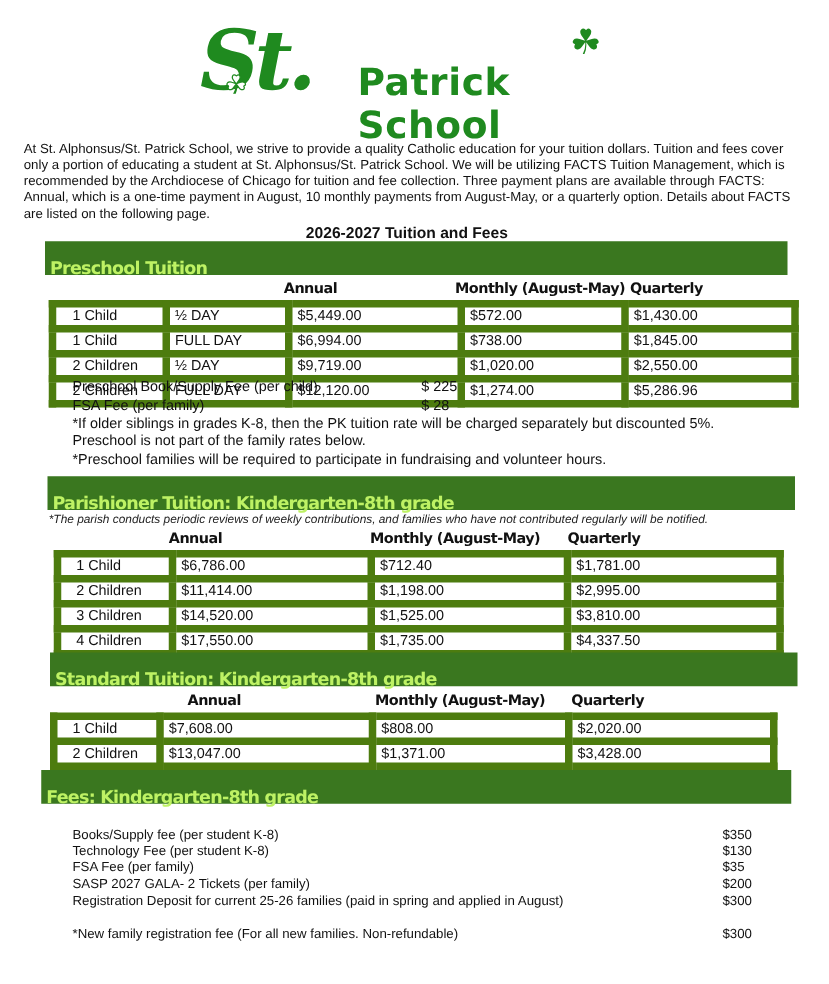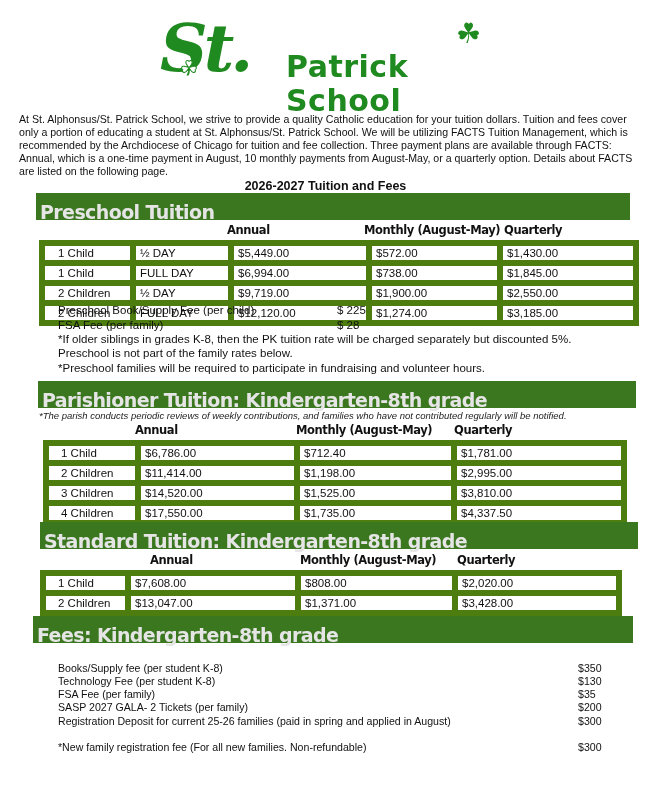--- a/index.html
+++ b/index.html
@@ -16,22 +16,22 @@
   .logo-line2 { left: 126px; top: 42px; font-family: "DejaVu Sans", sans-serif; font-weight: bold;
                 font-size: 30px; color: #1f8a1f; line-height: 34px; letter-spacing: 0.5px; }
   .shamrock { color: #1f8a1f; font-size: 28px; line-height: 28px; }
 
   
   .intro { left: 19px; top: 113px; width: 625px; font-size: 10.6px; line-height: 13px; color: #111; }
   .doc-title { left: 0; width: 651px; top: 179px; text-align: center; font-weight: bold; font-size: 12.5px; }
 
   
   .sec-bar { background: #3a771f; height: 27px; }
-  .sec-title { position: absolute; left: 4px; bottom: -3px; color: #e5e5e5; font-weight: bold;
-               font-size: 19px; font-family: "DejaVu Sans", sans-serif; letter-spacing: -0.6px; }
+  .sec-title { position: absolute; left: 4px; bottom: -3px; color: #bef264; font-weight: bold;
+               font-size: 14px; font-family: "DejaVu Sans", sans-serif; letter-spacing: -0.6px; }
 
   
   .col-h { font-weight: bold; font-size: 11.5px; font-family: "DejaVu Sans", sans-serif; letter-spacing: -0.4px; }
 
   
   table.t { border-collapse: collapse; font-size: 11.5px; }
   table.t td { border: 6px solid #4d7c0f; padding: 0 0 0 4px; height: 14px; line-height: 14px; }
   table.t td.first { padding-left: 13px; }
 
   .note { font-size: 11.5px; line-height: 14.5px; }
@@ -78,29 +78,29 @@
     <td class="first">1 Child</td>
     <td>FULL DAY</td>
     <td>$6,994.00</td>
     <td>$738.00</td>
     <td>$1,845.00</td>
   </tr>
   <tr>
     <td class="first">2 Children</td>
     <td>½ DAY</td>
     <td>$9,719.00</td>
-    <td>$1,900.00</td>
+    <td>$1,020.00</td>
     <td>$2,550.00</td>
   </tr>
   <tr>
     <td class="first">2 Children</td>
     <td>FULL DAY</td>
     <td>$12,120.00</td>
     <td>$1,274.00</td>
-    <td>$3,185.00</td>
+    <td>$5,286.96</td>
   </tr>
 </tbody>
   </table>
 
 <div class="abs note" style="left:58px;top:303px;">Preschool Book/Supply Fee (per child)</div>
 <div class="abs note" style="left:337px;top:303px;">$ 225</div>
 <div class="abs note" style="left:58px;top:318px;">FSA Fee (per family)</div>
 <div class="abs note" style="left:337px;top:318px;">$ 28</div>
 <div class="abs note" style="left:58px;top:332px;">*If older siblings in grades K-8, then the PK tuition rate will be charged separately but discounted 5%.</div>
 <div class="abs note" style="left:58px;top:346px;">Preschool is not part of the family rates below.</div>

